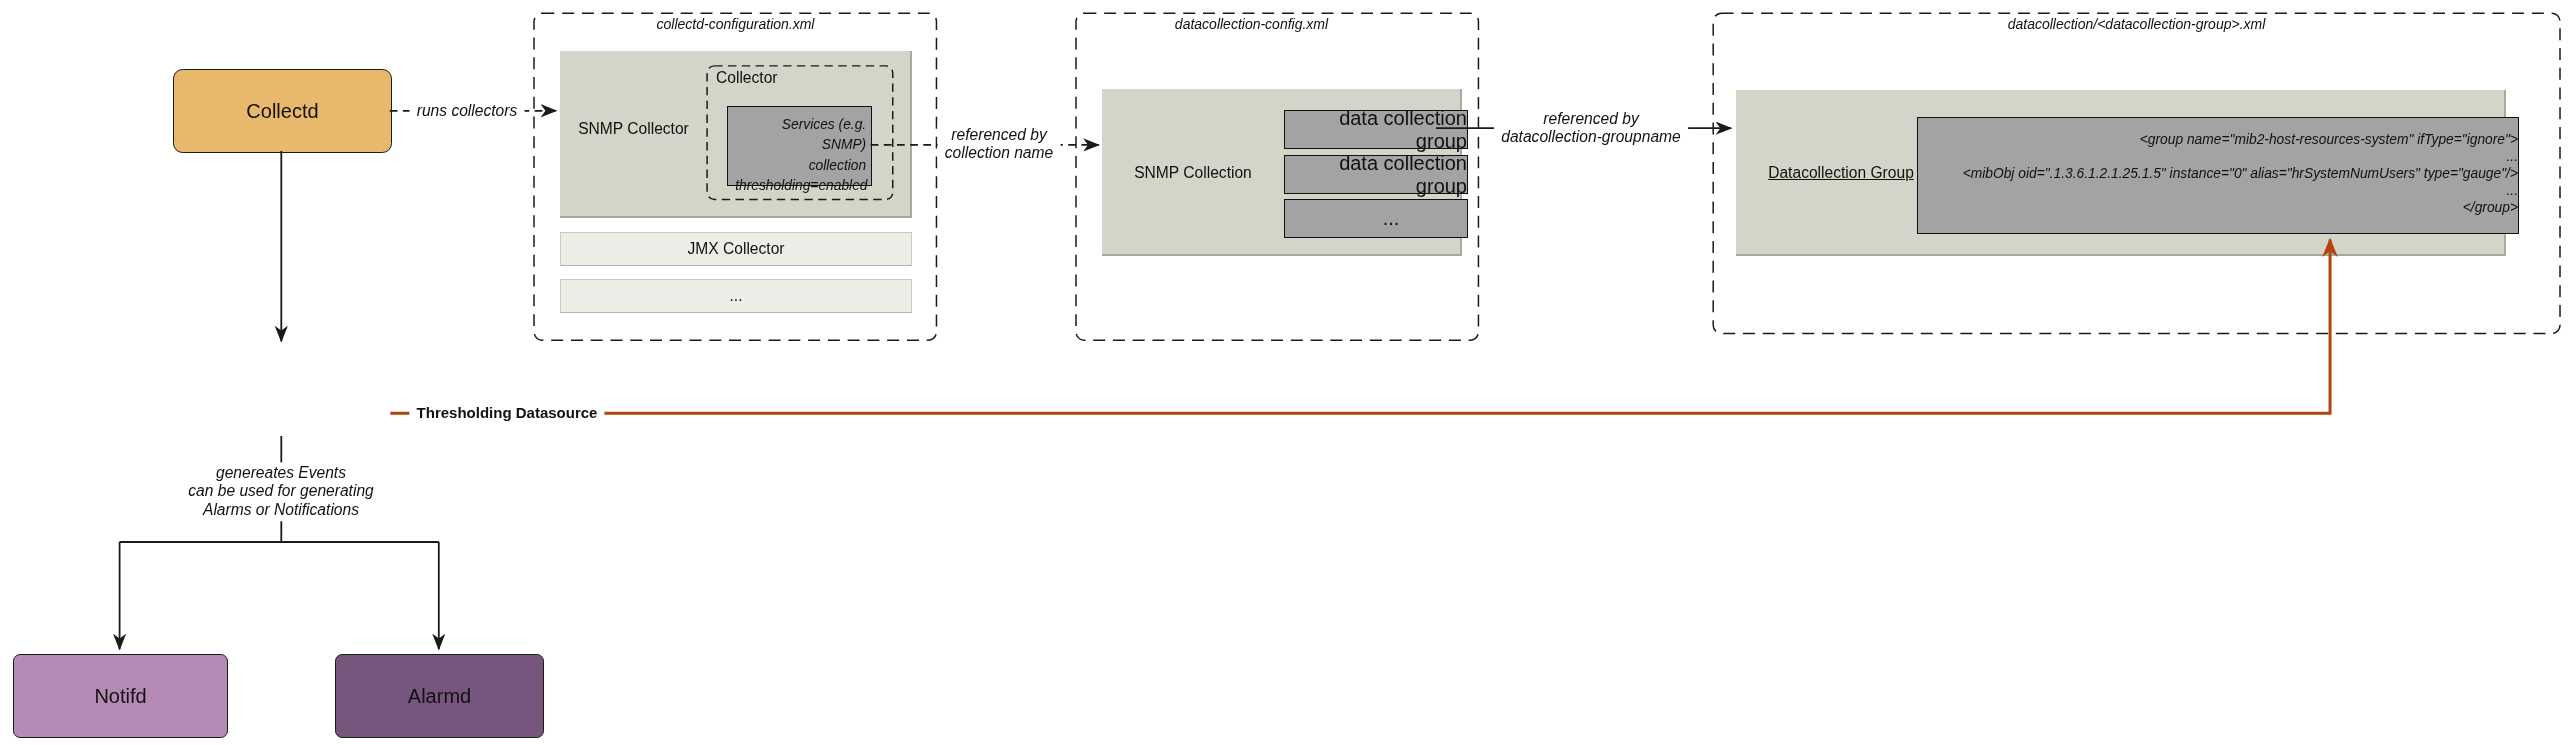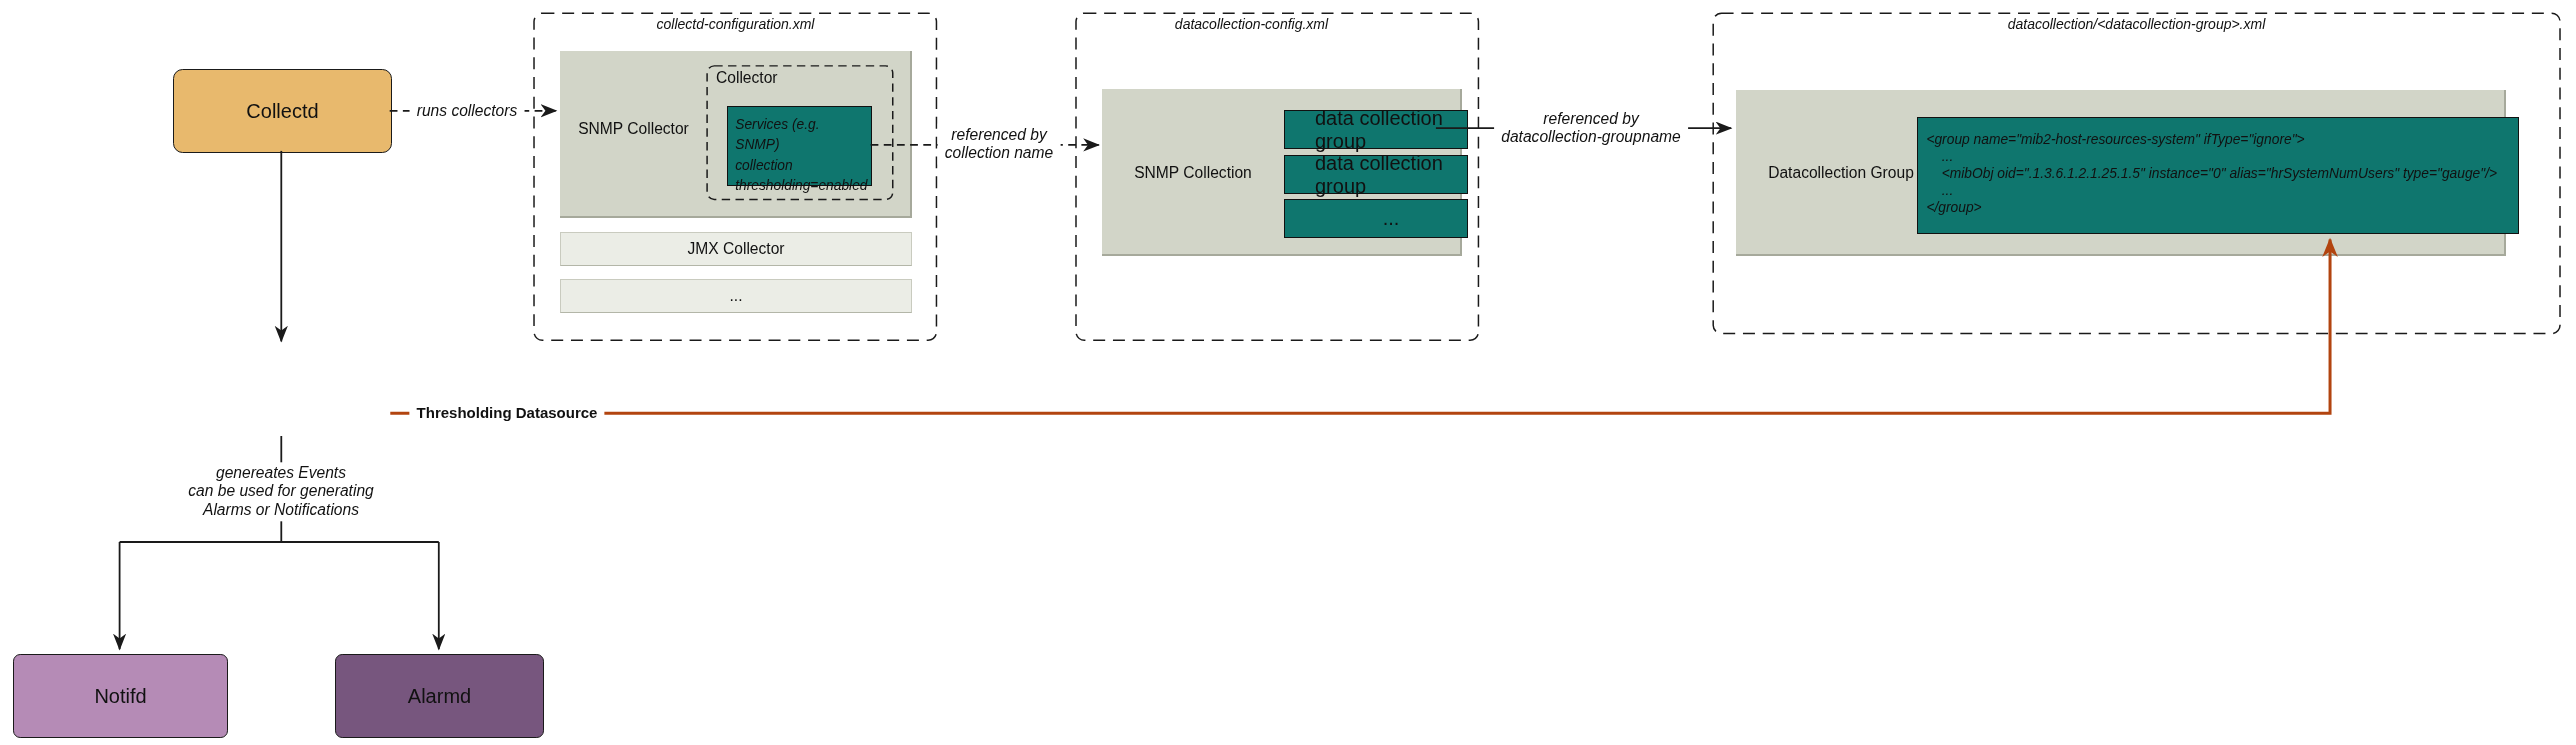--- a/index.html
+++ b/index.html
@@ -16,23 +16,23 @@
   #t3{left:1713px;top:15.6px;width:847px;}
   
   .panel{position:absolute;background:#d2d5c8;border-right:2.4px solid #a6a99b;border-bottom:2.4px solid #a6a99b;}
   #c1-gray{left:560px;top:51px;width:350px;height:165px;}
   #c2-gray{left:1102px;top:89px;width:358px;height:165px;}
   #c3-gray{left:1736px;top:90px;width:768px;height:164px;}
   .plabel{position:absolute;font-size:15.6px;}
   #c1-label{left:560px;top:120px;width:147px;text-align:center;}
   #pk-label{left:716px;top:69px;}
   #c2-label{left:1102px;top:164px;width:182px;text-align:center;}
-  #c3-label{left:1736px;top:164px;width:210px;text-align:center;}
+  #c3-label{left:1736px;top:164px;width:210px;text-align:center;text-decoration:underline;}
   
-  .wbox{position:absolute;background:#0f766e;border:1.8px solid #111;}
+  .wbox{position:absolute;background:#a3a3a3;border:1.8px solid #111;text-align:right;}
   #services{left:727px;top:106px;width:143px;height:78px;}
   #services .inner{padding:7.8px 4.8px 0 7.2px;font-style:italic;font-size:13.8px;line-height:20.4px;white-space:pre-line;}
   .gbox{display:flex;align-items:center;justify-content:center;font-size:20px;padding-left:30px;}
   #g1{left:1284px;top:110px;width:152px;height:37px;}
   #g2{left:1284px;top:155px;width:152px;height:37px;}
   #g3{left:1284px;top:199px;width:152px;height:37px;}
   #code{left:1917px;top:117px;width:602px;height:117px;}
   #code .cl{font-style:italic;font-size:13.8px;line-height:17px;white-space:pre;padding-left:8.4px;}
   #code{padding-top:13px;box-sizing:border-box;}
   

